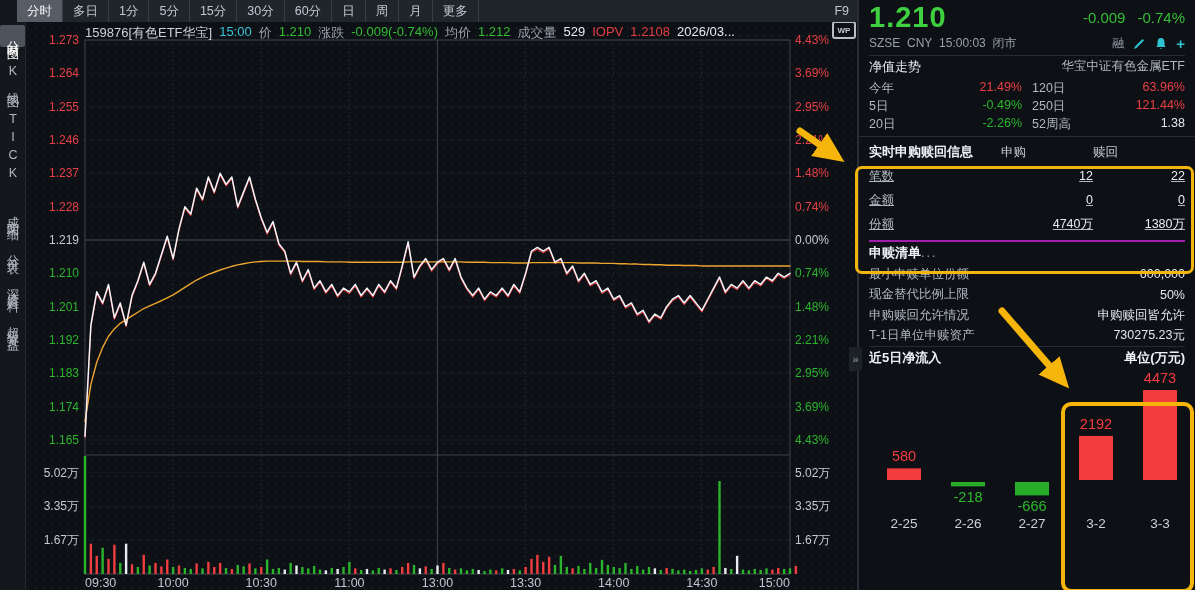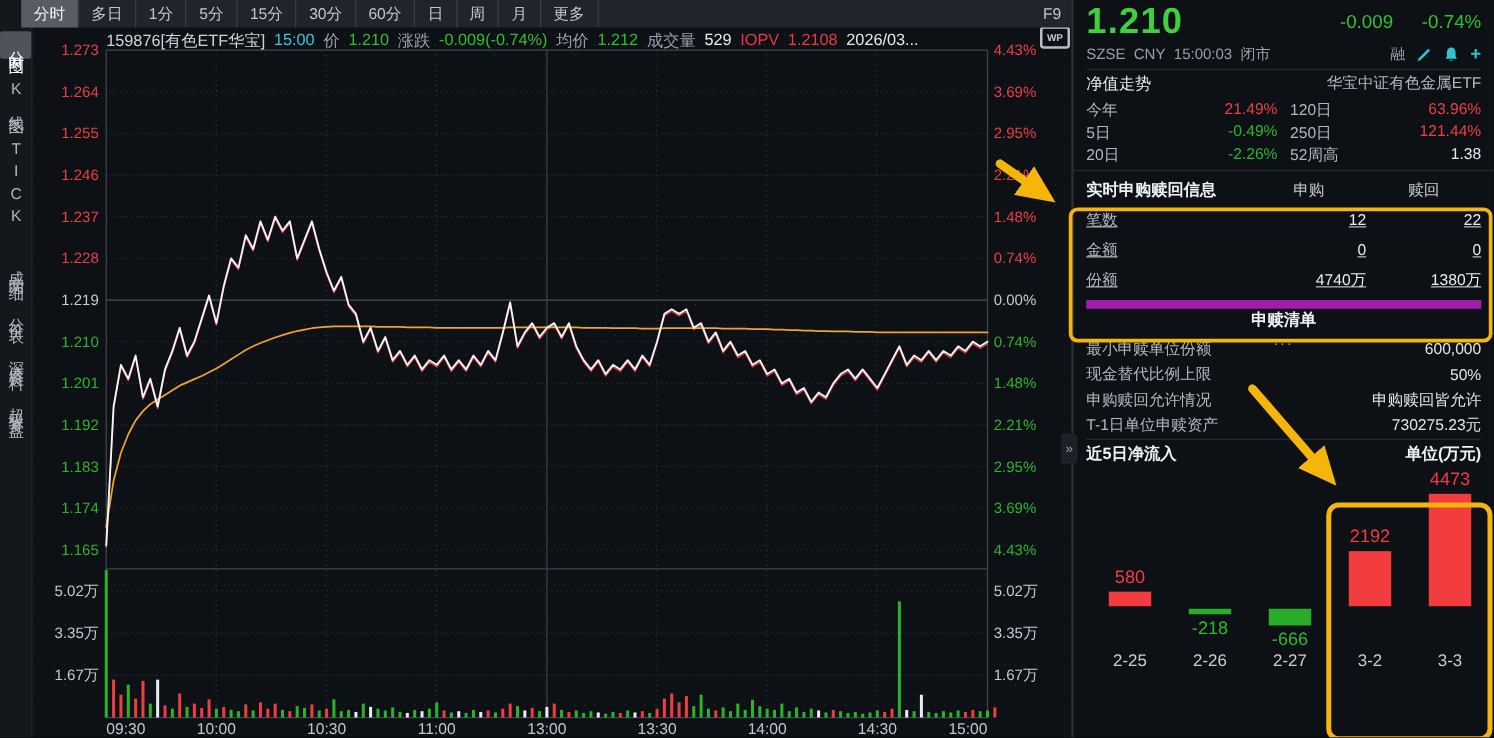--- a/index.html
+++ b/index.html
@@ -22,39 +22,39 @@
   .info-bar{position:absolute;left:85px;top:24px;height:16px;display:flex;gap:7px;font-size:13px;white-space:nowrap;z-index:3;}
   .wp-icon{position:absolute;left:832px;top:21px;width:20px;height:14px;border:2px solid #b9bec8;border-radius:3px;color:#c6cbd3;font-size:8px;font-weight:bold;display:flex;align-items:center;justify-content:center;z-index:3;}
   
   .right-panel{position:absolute;left:857px;top:0;width:338px;height:590px;background:#0d1015;border-left:2px solid #282c34;box-sizing:border-box;z-index:6;font-size:12.5px;color:#b2b8c2;}
   .rp-pad{padding:0 10px;}
   .rp-row1{display:flex;justify-content:space-between;align-items:center;height:22px;padding-top:2px;}
   .rp-title{font-size:17px;font-weight:bold;color:#f2f4f7;}
   .rp-code{font-size:15px;color:#c3c8d1;}
   .rp-row2{display:flex;justify-content:space-between;align-items:center;height:34px;}
   .rp-price{font-size:29px;font-weight:bold;color:#3fd03f;letter-spacing:1px;}
-  .rp-chg{font-size:15px;color:#35bd35;display:flex;gap:23px;}
+  .rp-chg{font-size:15px;color:#35bd35;display:flex;gap:12px;}
   .rp-row3{display:flex;justify-content:space-between;align-items:center;height:19px;font-size:12px;color:#99a0ab;}
   .rp-icons{display:flex;gap:9px;align-items:center;}
   .teal{color:#2fc3cf;}
   .rp-nav{display:flex;justify-content:space-between;align-items:center;height:21px;border-top:1px solid #262b33;margin-top:2px;}
   .rp-nav-l{color:#e7eaef;font-size:13px;}
   .stats{padding:2px 10px 3px 10px;}
   .stats-row{display:flex;height:18px;align-items:center;}
   .sg{flex:1 1 50%;display:flex;justify-content:space-between;}
   .sg.left{padding-right:10px;}
   .val-up{color:#e84045;} .val-down{color:#2db52d;} .val-neutral{color:#e4e7ec;}
   .rt-section{border-top:1px solid #262b33;padding:3px 10px 4px 10px;}
   .rt-head{display:flex;height:24px;align-items:center;}
   .rt-title{flex:1;color:#eef1f5;font-weight:bold;font-size:13px;}
-  .rt-col{width:92px;text-align:center;color:#c6cbd3;}
+  .rt-col{width:92px;text-align:left;color:#c6cbd3;}
   .rt-row{display:flex;height:24px;align-items:center;text-decoration:underline;}
   .rt-label{flex:1;color:#b2b8c2;}
   .rt-val{width:92px;text-align:right;color:#e9ecf1;}
-  .dl-head{display:flex;justify-content:flex-start;align-items:center;height:22px;border-top:7px solid #a21caf;flex-direction:column;}
+  .dl-head{display:flex;justify-content:flex-start;align-items:center;height:22px;border-top:2px solid #a21caf;}
   .dl-title{color:#eef1f5;font-weight:bold;font-size:13px;}
   .dl-more{color:#9aa0ab;letter-spacing:2px;}
   .kv-row{display:flex;justify-content:space-between;align-items:center;height:20.5px;}
   .kv-label{color:#b2b8c2;}
   .kv-val{color:#e2e6ec;}
   .inflow-head{display:flex;justify-content:space-between;align-items:center;height:21px;border-top:1px solid #262b33;}
   .inflow-title,.inflow-unit{color:#eef1f5;font-weight:bold;font-size:13px;}
   
   #chart-svg{position:absolute;left:0;top:0;z-index:1;}
   #arrow-svg{position:absolute;left:0;top:0;z-index:9;pointer-events:none;}

